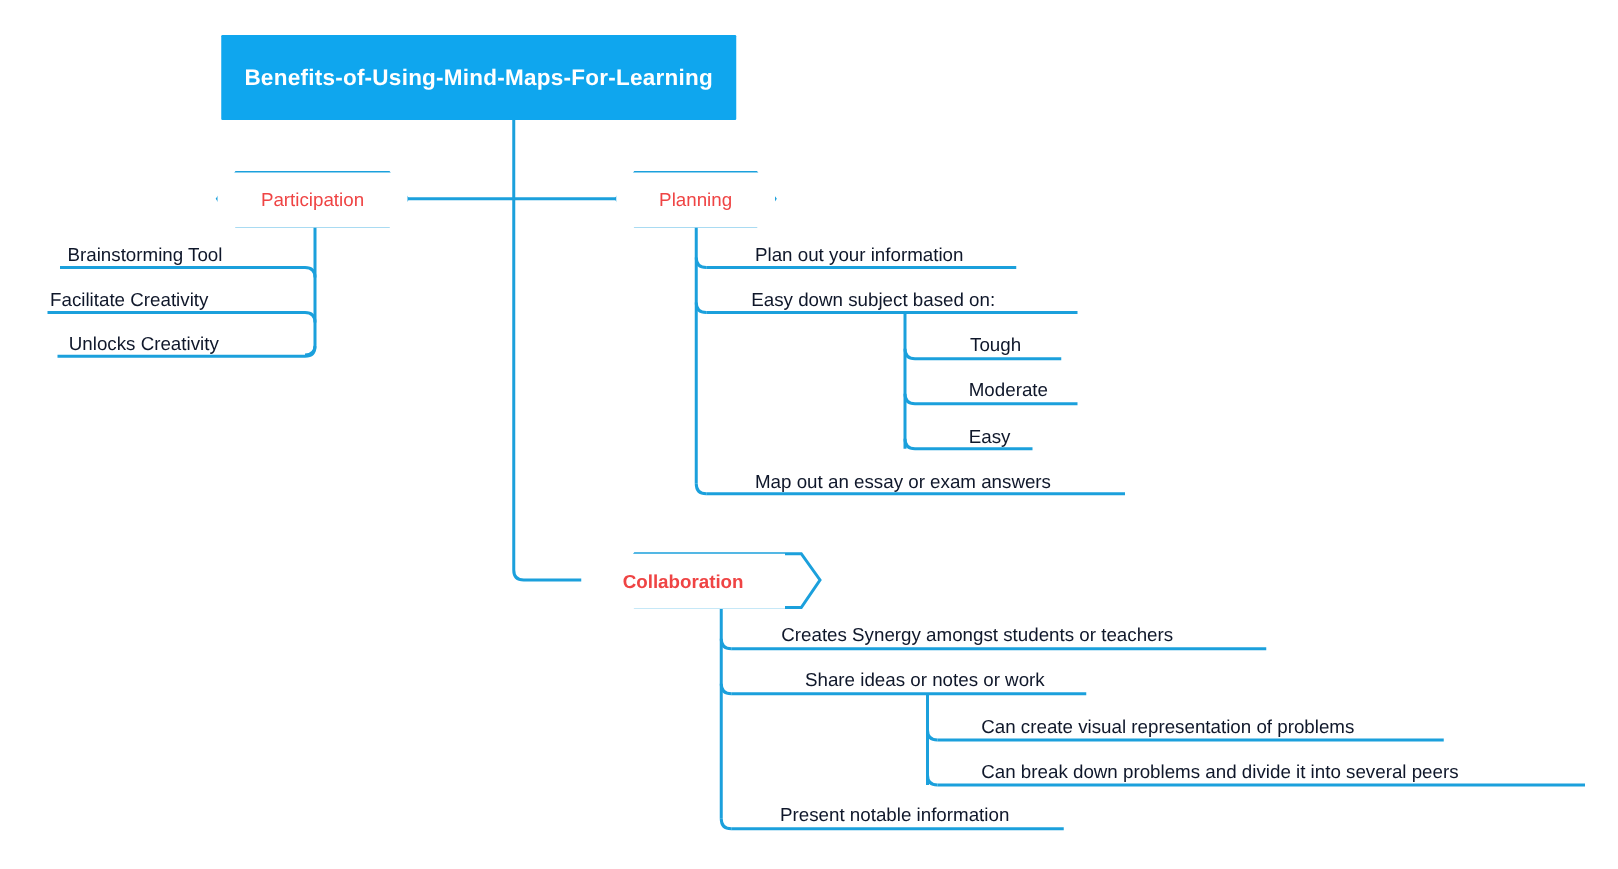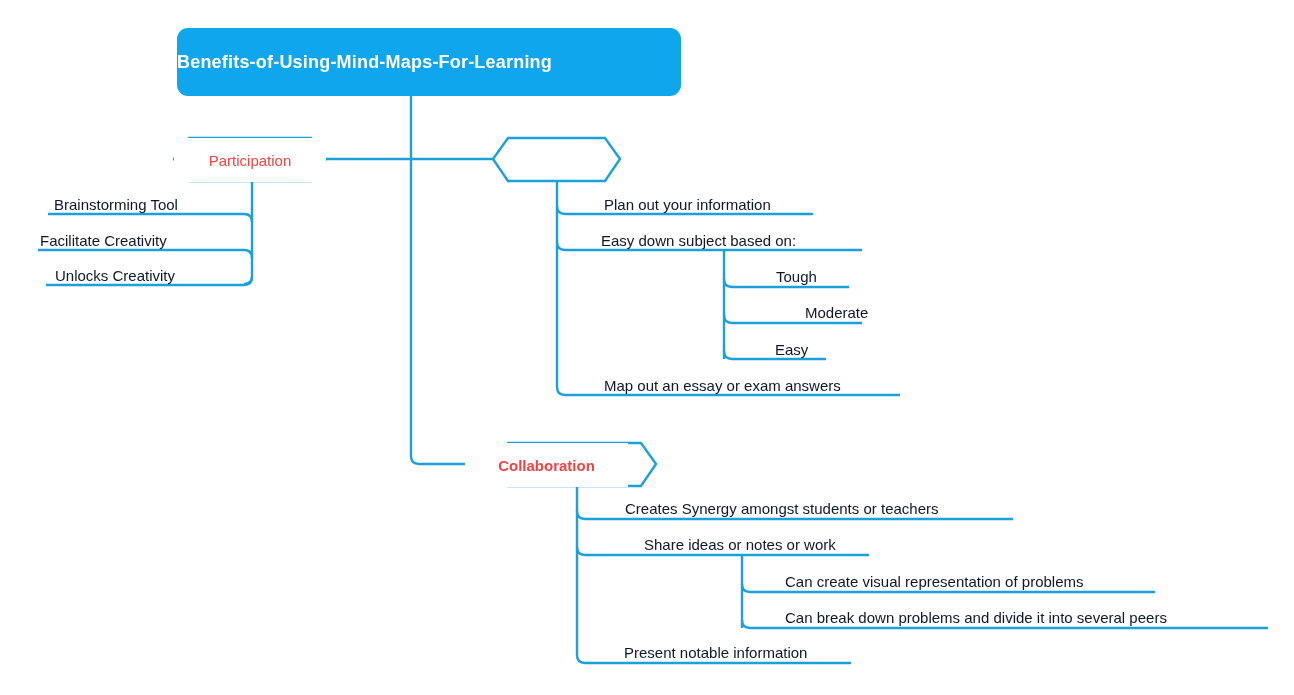--- a/index.html
+++ b/index.html
@@ -10,24 +10,24 @@
     overflow:hidden;
   }
   #mindmap{position:relative;width:1294px;height:695px;}
 
   
   #wires{position:absolute;left:0;top:0;width:1294px;height:695px;}
 
   
   .root-node{
     position:absolute;
-    left:177px;top:28px;width:504px;height:68px;
+    left:177px;top:28px;width:412px;height:68px;
     background:#0FA6EE;
-    border-radius:11px;
-    display:flex;align-items:center;justify-content:flex-start;
+    border-radius:1px;
+    display:flex;align-items:center;justify-content:center;
     box-sizing:border-box;
   }
   .root-label{
     color:#ffffff;
     font-size:18px;
     font-weight:bold;
     letter-spacing:0.2px;
     white-space:nowrap;
   }
 
@@ -115,20 +115,23 @@
   </svg>
 
   <div class="root-node">
     <span class="root-label">Benefits-of-Using-Mind-Maps-For-Learning</span>
   </div>
 
   <div class="hex" style="left:174px;top:138px;width:152px;">
     <span class="hex-label">Participation</span>
   </div>
 
+  <div class="hex" style="left:493px;top:138px;width:127px;">
+    <span class="hex-label">Planning</span>
+  </div>
 
   <div class="hex" style="left:465px;top:443px;width:163px;font-weight:bold;">
     <span class="hex-label">Collaboration</span>
   </div>
 
   <div class="leaf" style="left:54px;top:197px;">
     <span>Brainstorming Tool</span>
   </div>
   <div class="leaf" style="left:40px;top:233px;">
     <span>Facilitate Creativity</span>
@@ -139,21 +142,21 @@
 
   <div class="leaf" style="left:604px;top:197px;">
     <span>Plan out your information</span>
   </div>
   <div class="leaf" style="left:601px;top:233px;">
     <span>Easy down subject based on:</span>
   </div>
   <div class="leaf" style="left:776px;top:269px;">
     <span>Tough</span>
   </div>
-  <div class="leaf" style="left:775px;top:305px;margin-left:30px;">
+  <div class="leaf" style="left:775px;top:305px;">
     <span>Moderate</span>
   </div>
   <div class="leaf" style="left:775px;top:342px;">
     <span>Easy</span>
   </div>
   <div class="leaf" style="left:604px;top:378px;">
     <span>Map out an essay or exam answers</span>
   </div>
 
   <div class="leaf" style="left:625px;top:501px;">

